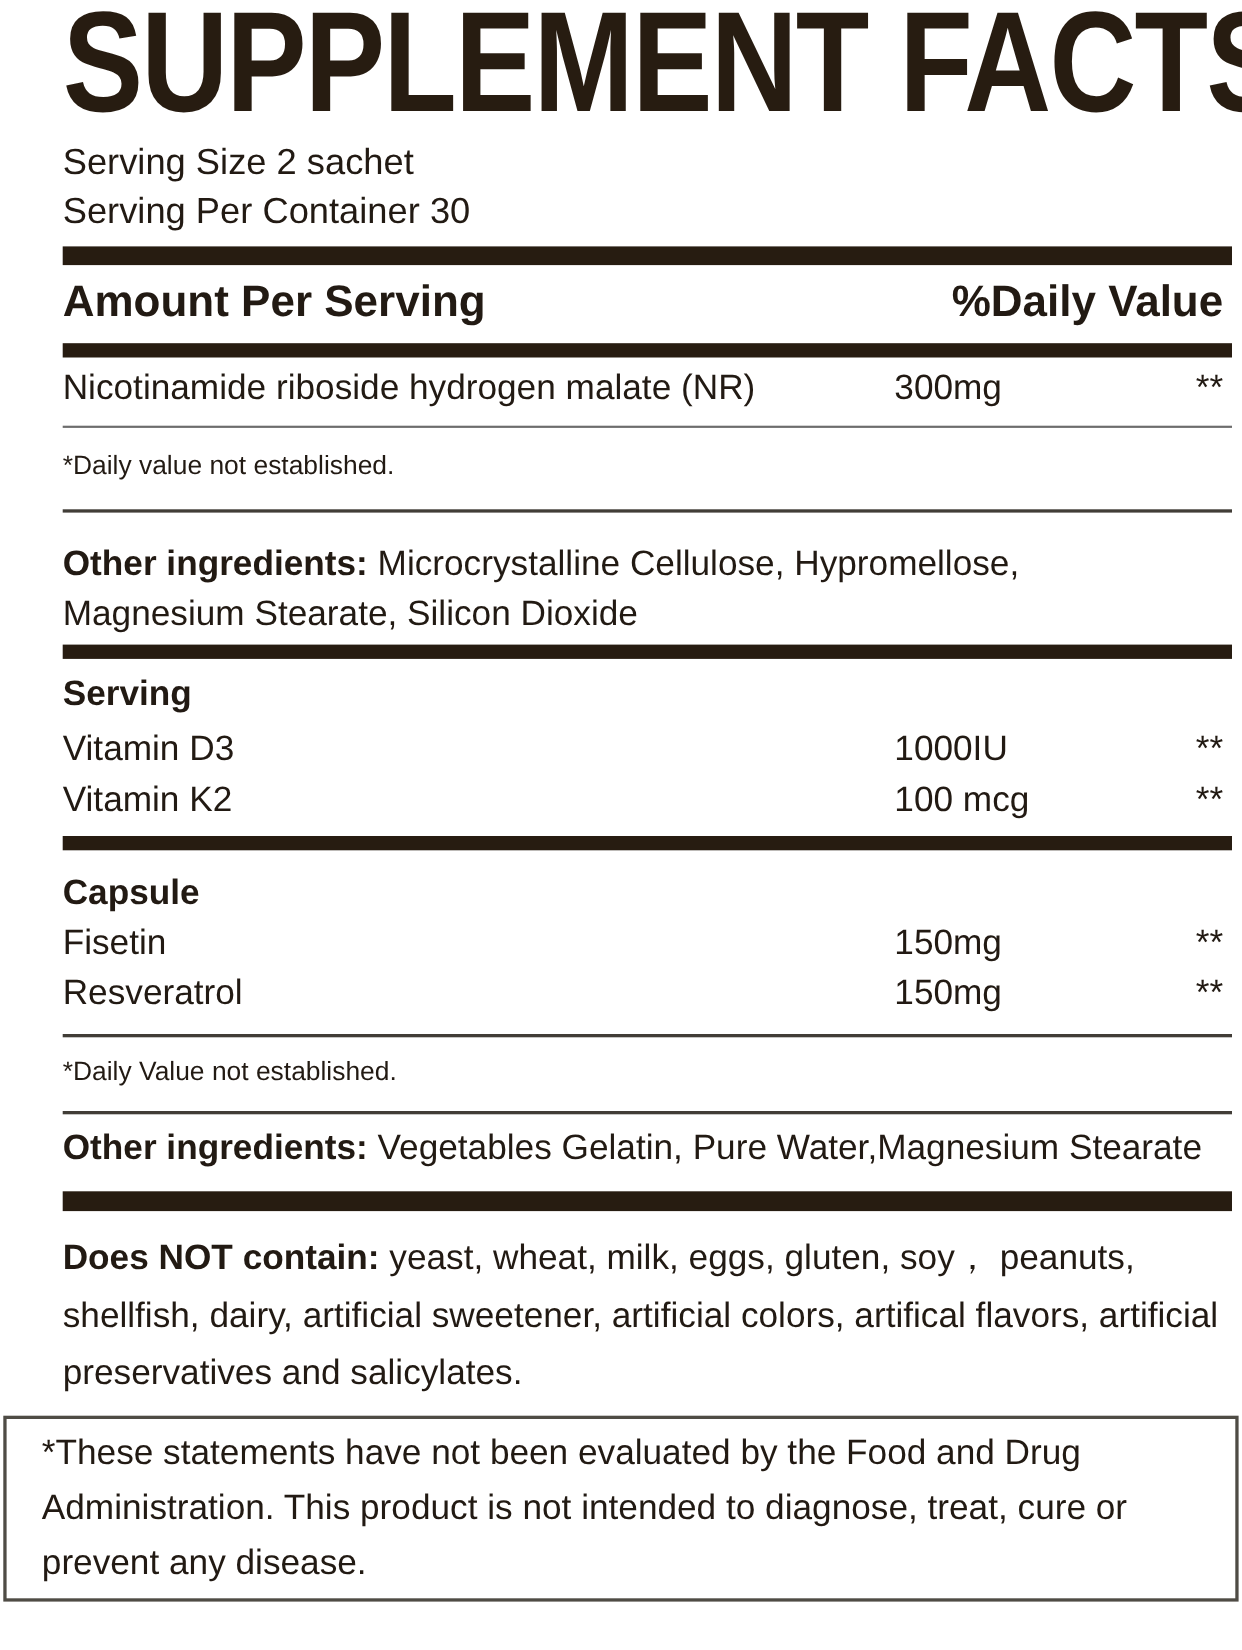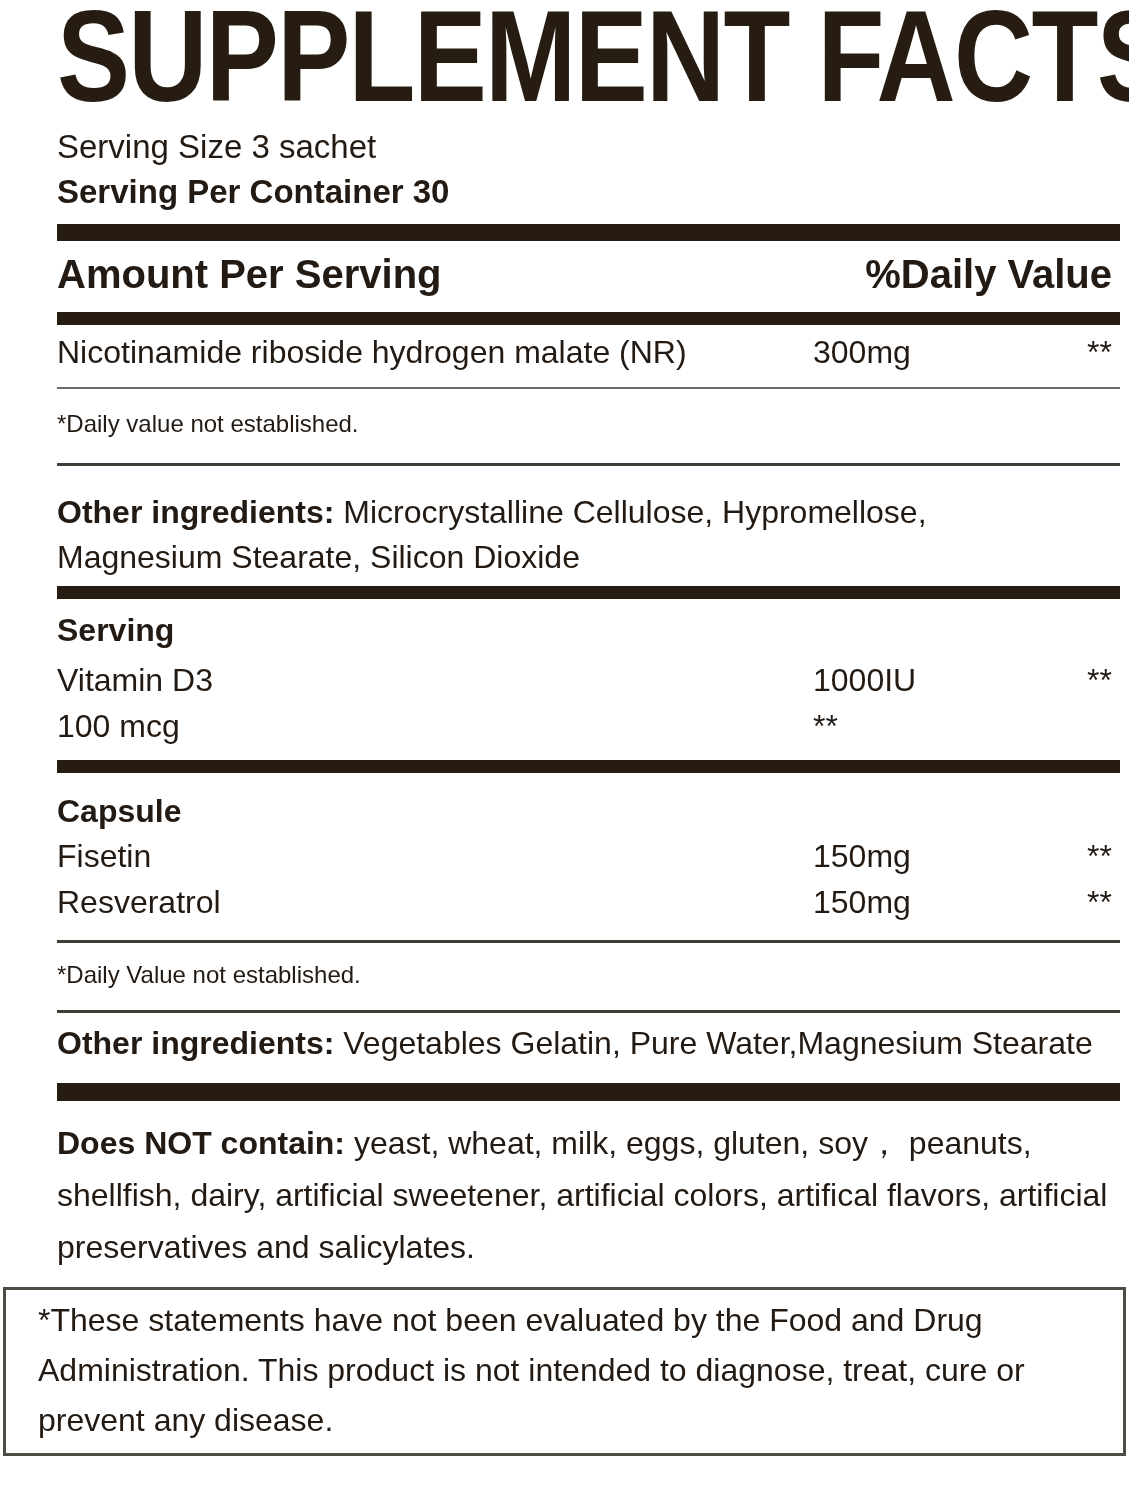--- a/index.html
+++ b/index.html
@@ -19,21 +19,21 @@
   .title-svg text {
     fill: #271c11;
     font-family: "Liberation Sans", sans-serif;
     font-weight: bold;
     font-size: 130px;
     letter-spacing: -2px;
   }
 
   
   .serving { font-size: 33px; line-height: 45px; margin: 14px 0 0 0; }
-  .serving + .serving { margin-top: 0; font-weight: bold; }
+  .serving + .serving { margin-top: 0; }
 
   
   .bar { background: #271c11; }
   .bar-lg { height: 17px; }
   .bar-md { height: 13px; }
   .bar1 { margin-top: 10px; }
   .bar2 { margin-top: 22px; }
   .bar3 { margin-top: 6px; }
   .bar4 { margin-top: 11px; }
   .bar5 { margin-top: 24px; height: 18px; }
@@ -89,21 +89,21 @@
 </style>
 </head>
 <body>
 
 <div class="label">
 
   <svg class="title-svg" width="1111" height="106" viewBox="0 0 1111 106">
     <text x="0" y="97" textLength="1111" lengthAdjust="spacingAndGlyphs">SUPPLEMENT FACTS</text>
   </svg>
 
-  <p class="serving">Serving Size 3 sachet</p>
+  <p class="serving">Serving Size 2 sachet</p>
   <p class="serving">Serving Per Container 30</p>
 
   <div class="bar bar-lg bar1"></div>
 
   <div class="cols">
     <span>Amount Per Serving</span>
     <span class="dvh">%Daily Value</span>
   </div>
 
   <div class="bar bar-md bar2"></div>
@@ -127,20 +127,21 @@
 
   <h2 class="sect-h softgel">Serving</h2>
 
   <div class="rows-pair">
     <div class="row">
       <span class="nm">Vitamin D3</span>
       <span class="amt">1000IU</span>
       <span class="dv">**</span>
     </div>
     <div class="row">
+      <span class="nm">Vitamin K2</span>
       <span class="amt">100 mcg</span>
       <span class="dv">**</span>
     </div>
   </div>
 
   <div class="bar bar-md bar4"></div>
 
   <h2 class="sect-h capsule">Capsule</h2>
 
   <div class="rows-pair caps">

